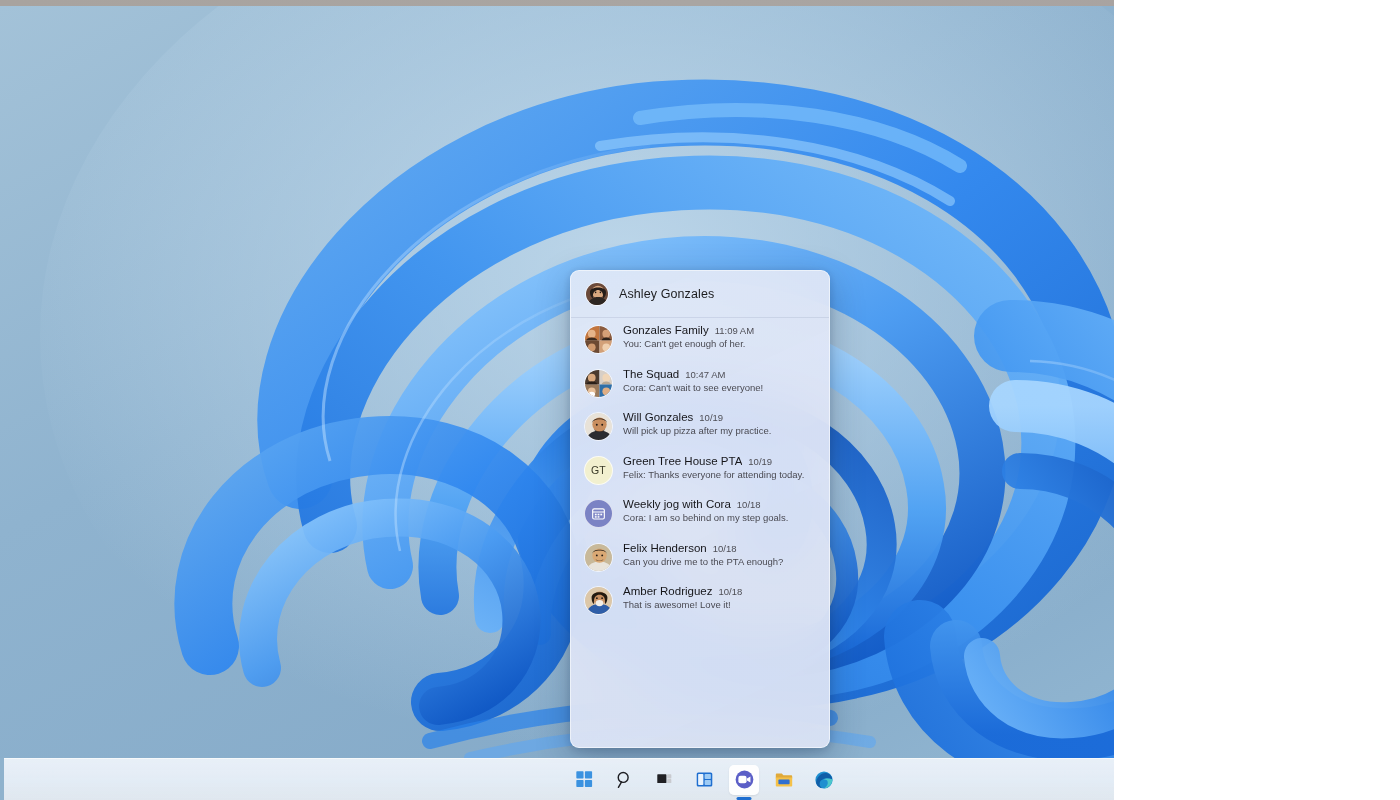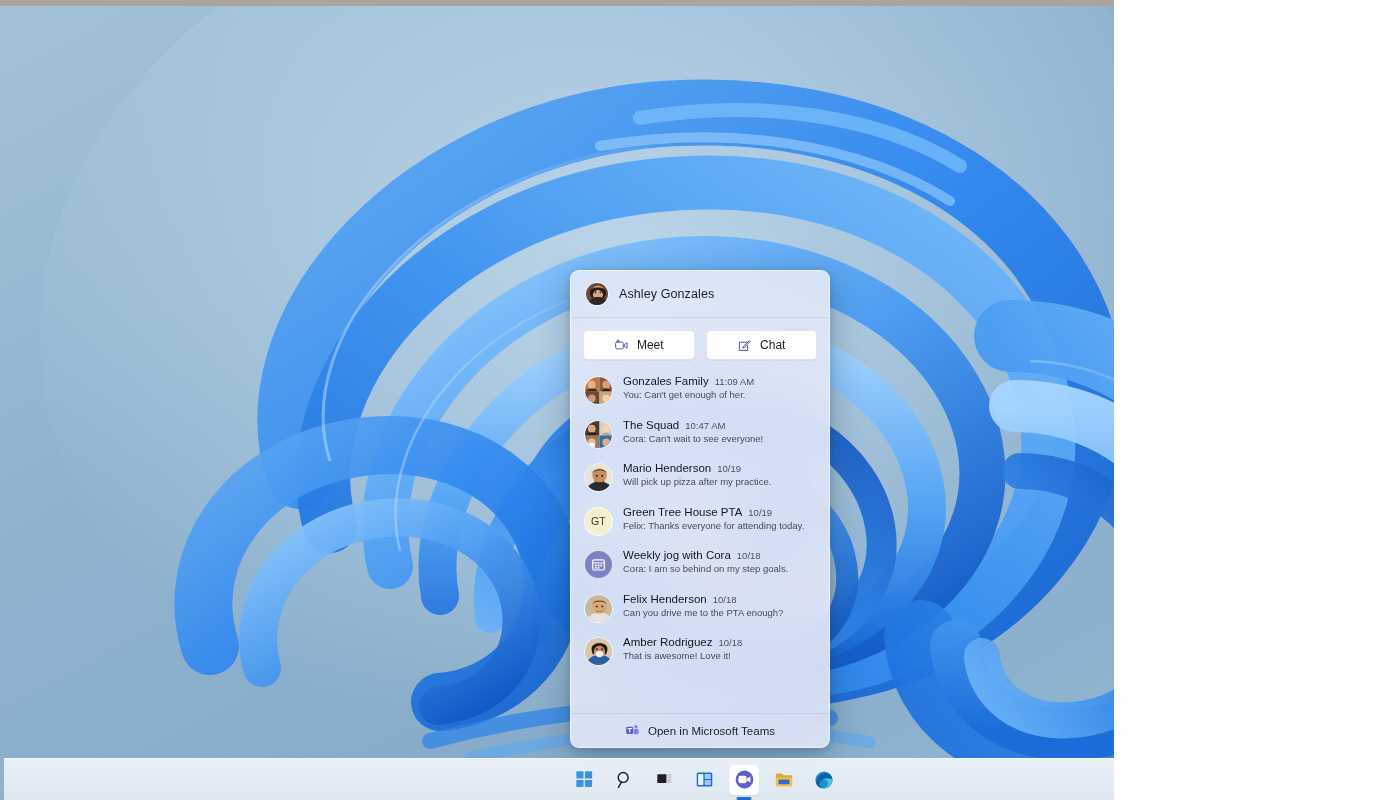--- a/index.html
+++ b/index.html
@@ -254,37 +254,20 @@
           <circle cx="12" cy="9" r="6.2" fill="#d8a77f"></circle>
           <path d="M1 24 C2 17 7 14 12 14 C17 14 22 17 23 24 Z" fill="#2d2622"></path>
           <path d="M4 9 C4 3 20 3 20 9 C20 13 18 15 17 15 C18 9 14 7 12 7 C10 7 6 9 7 15 C6 15 4 13 4 9 Z" fill="#241c18"></path>
           <circle cx="9.6" cy="9.4" r="0.8" fill="#221a16"></circle>
           <circle cx="14.4" cy="9.4" r="0.8" fill="#221a16"></circle>
         </svg>
       </div>
       <div class="me-name">Ashley Gonzales</div>
     </div>
 
-    <div class="actions">
-      <div class="act-btn">
-        <svg width="15" height="15" viewBox="0 0 20 20">
-          <rect x="2.2" y="5.4" width="10.2" height="9.2" rx="2" fill="none" stroke="#4a4fa8" stroke-width="1.3"></rect>
-          <path d="M13.6 9 L17.4 6.4 L17.4 13.6 L13.6 11 Z" fill="none" stroke="#4a4fa8" stroke-width="1.3" stroke-linejoin="round"></path>
-          <circle cx="5.4" cy="4.2" r="1.5" fill="none" stroke="#4a4fa8" stroke-width="1.2"></circle>
-        </svg>
-        <span class="lbl">Meet</span>
-      </div>
-      <div class="act-btn">
-        <svg width="15" height="15" viewBox="0 0 20 20">
-          <path d="M16.4 3.6 L17.6 4.8 L9.6 12.8 L7.6 13.4 L8.2 11.4 Z" fill="none" stroke="#4a4fa8" stroke-width="1.3" stroke-linejoin="round"></path>
-          <path d="M14.2 5.6 L3.2 5.6 L3.2 16.6 L14.2 16.6 L14.2 9.8" fill="none" stroke="#4a4fa8" stroke-width="1.3" stroke-linejoin="round"></path>
-        </svg>
-        <span class="lbl">Chat</span>
-      </div>
-    </div>
 
 
     <div class="chat-list">
 
       <div class="chat-item">
         <div class="ci-avatar">
           <svg viewBox="0 0 30 30" width="29" height="29">
             <rect x="0" y="0" width="15" height="15" fill="#c2763f"></rect>
             <circle cx="7" cy="8" r="4" fill="#e6b489"></circle>
               <path d="M1 15 C2 11 12 11 13 15 Z" fill="#3c2a1e"></path>
@@ -341,21 +324,21 @@
             <path d="M0 30 C2 21 9 18 15 18 C21 18 28 21 30 30 Z" fill="#2b2c31"></path>
             <circle cx="15" cy="12" r="7.4" fill="#c98e5e"></circle>
             <path d="M7 11 C7 4 23 4 23 11 C23 8 19 6.4 15 6.4 C11 6.4 7 8 7 11 Z" fill="#241b15"></path>
             <path d="M9.4 16.6 C11 20 19 20 20.6 16.6 C20 20.6 10 20.6 9.4 16.6 Z" fill="#2b201a"></path>
             <circle cx="12.2" cy="12.2" r="1" fill="#231a14"></circle>
             <circle cx="17.8" cy="12.2" r="1" fill="#231a14"></circle>
           </svg>
         </div>
         <div class="ci-body">
           <div class="ci-top">
-            <div class="ci-name">Mario Henderson</div>
+            <div class="ci-name">Will Gonzales</div>
             <div class="ci-time">10/19</div>
           </div>
           <div class="ci-preview">Will pick up pizza after my practice.</div>
         </div>
       </div>
 
       <div class="chat-item">
         <div class="ci-avatar initials">GT</div>
         <div class="ci-body">
           <div class="ci-top">
@@ -424,30 +407,20 @@
           <div class="ci-top">
             <div class="ci-name">Amber Rodriguez</div>
             <div class="ci-time">10/18</div>
           </div>
           <div class="ci-preview">That is awesome! Love it!</div>
         </div>
       </div>
 
     </div>
 
-    <div class="panel-footer">
-      <svg width="15" height="15" viewBox="0 0 20 20">
-        <rect x="1.6" y="5" width="9.4" height="9.6" rx="1.6" fill="#5b5fc7"></rect>
-        <path d="M3.4 7.4 H9.2" stroke="#ffffff" stroke-width="1.5"></path>
-        <path d="M6.3 7.4 V12.6" stroke="#ffffff" stroke-width="1.5"></path>
-        <circle cx="14.6" cy="5" r="2.3" fill="#7b83eb"></circle>
-        <rect x="11.6" y="7.9" width="6.6" height="7.1" rx="1.5" fill="#7b83eb"></rect>
-      </svg>
-      <span class="lbl">Open in Microsoft Teams</span>
-    </div>
 
   </div>
 
   <div class="taskbar">
     <div class="tb-center">
 
       <div class="tb-btn">
         <svg width="19" height="19" viewBox="0 0 20 20">
           <rect x="1.4" y="1.4" width="7.6" height="7.6" rx="0.8" fill="#3b92e0"></rect>
           <rect x="10.4" y="1.4" width="7.6" height="7.6" rx="0.8" fill="#3b92e0"></rect>

